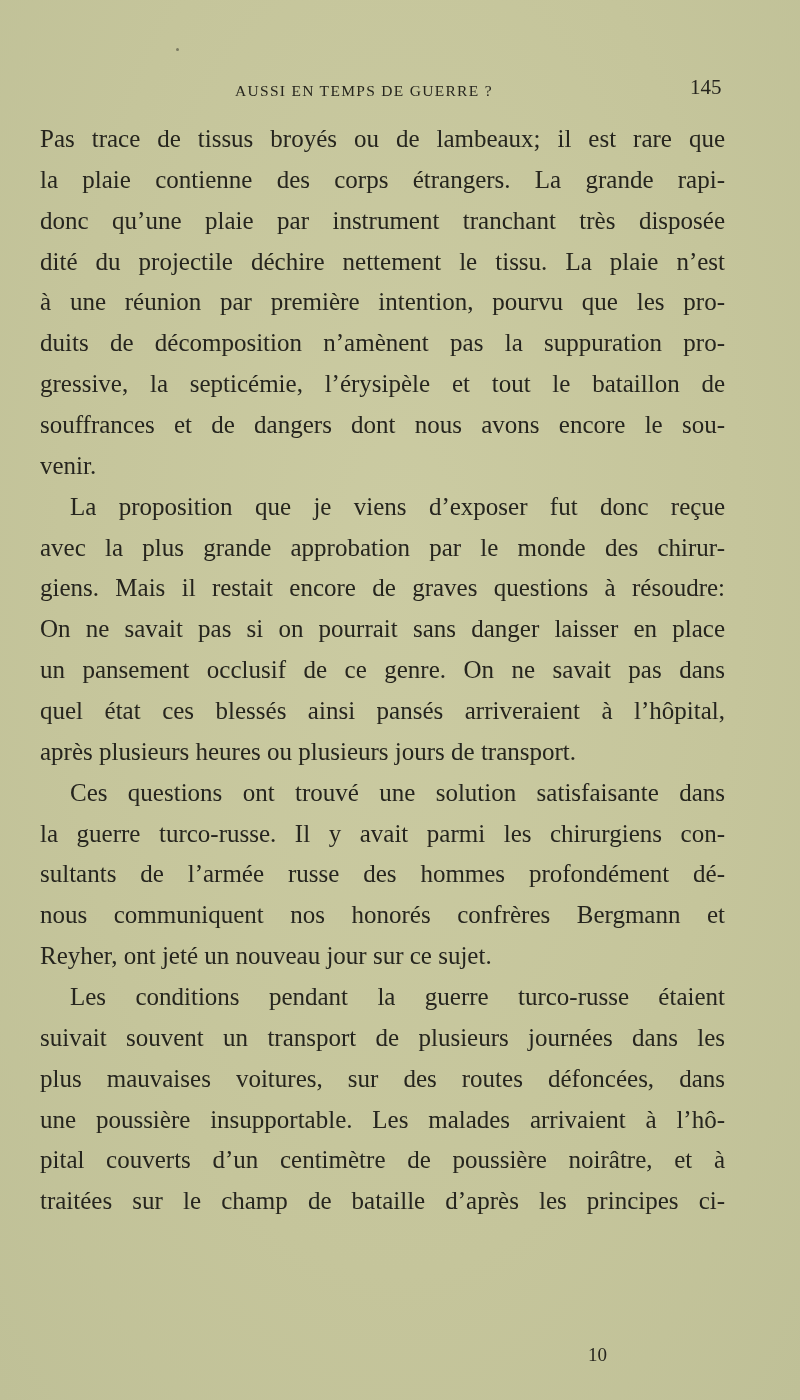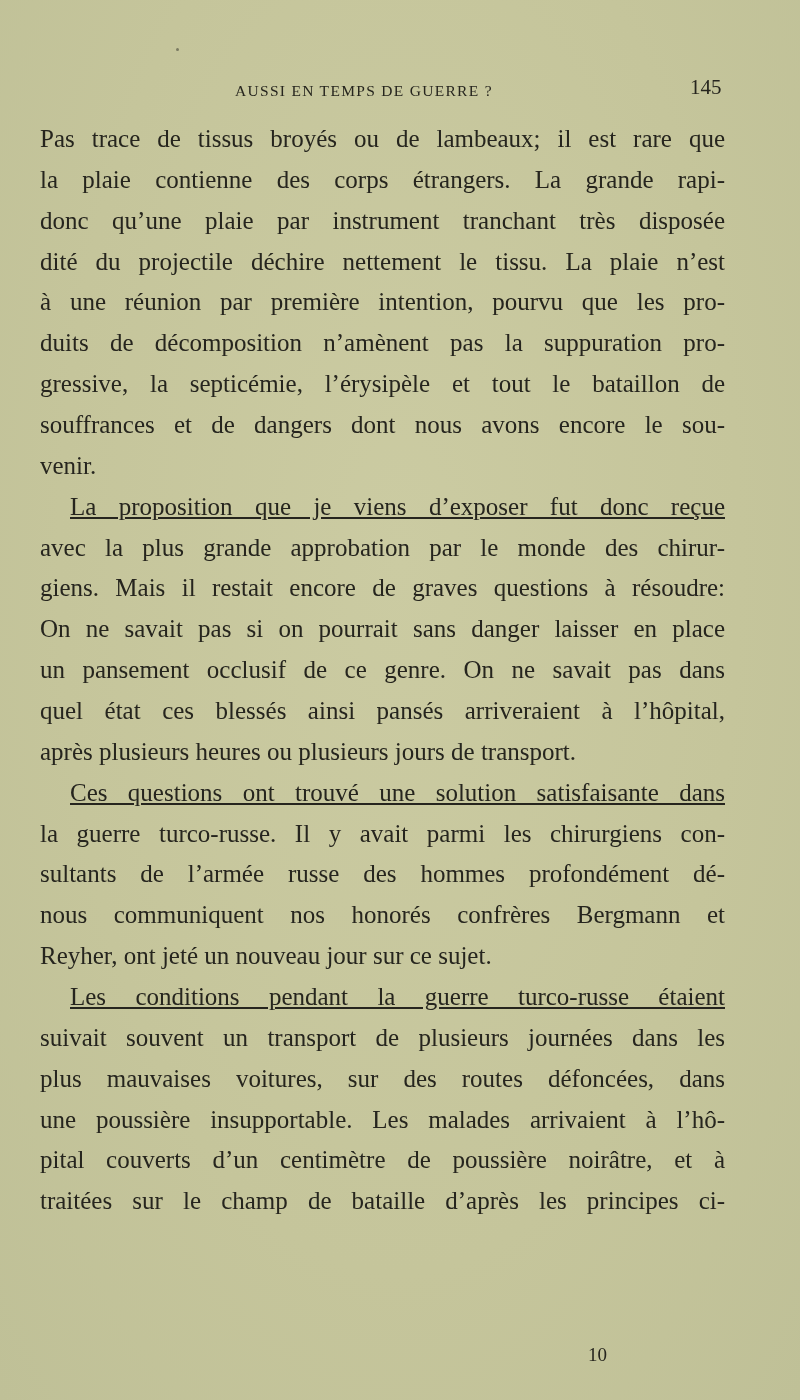--- a/index.html
+++ b/index.html
@@ -26,21 +26,21 @@
   .body {
     position:absolute; left:40px; top:119px; width:685px;
   }
   .line {
     display:block; height:40.86px; line-height:40.86px;
     font-size:25px; white-space:nowrap;
     text-align:justify; text-align-last:justify;
     overflow:visible;
   }
   .line.last { text-align-last:left; }
-  .line.indent { padding-left:30px;text-decoration:underline; }
+  .line.indent { padding-left:30px; }
   .signature {
     position:absolute; left:588px; top:1344px;
     font-size:19px; line-height:22px;
   }
   .speck { position:absolute; width:3px; height:3px; border-radius:50%; background:#5a5a48; opacity:.7; }
 </style>
 </head>
 <body>
 
 <div class="page">

